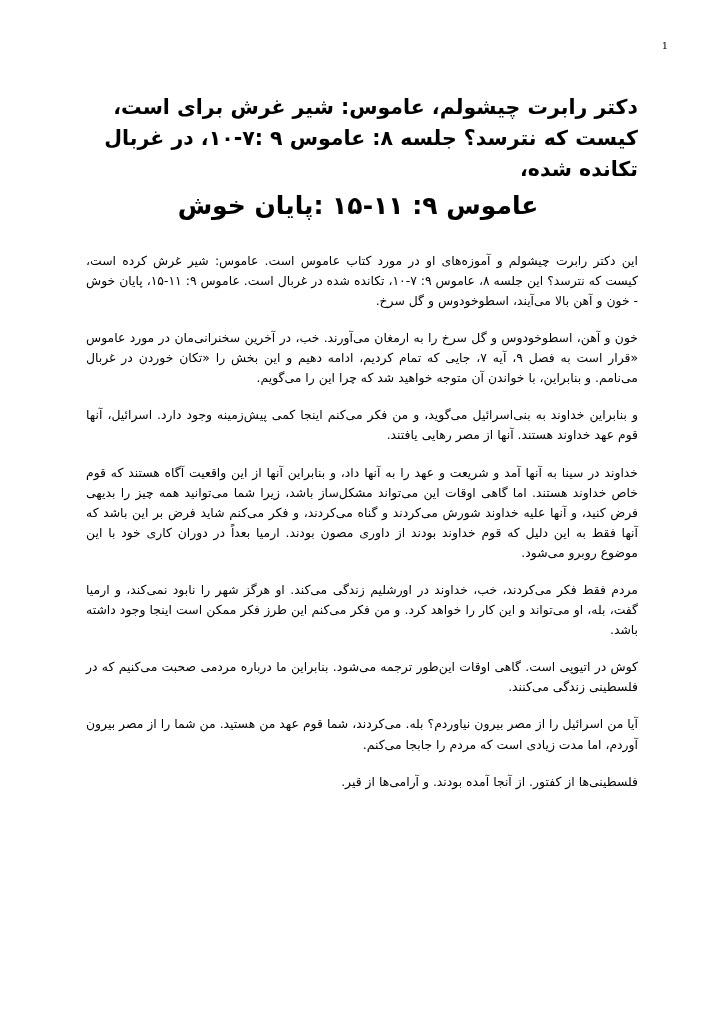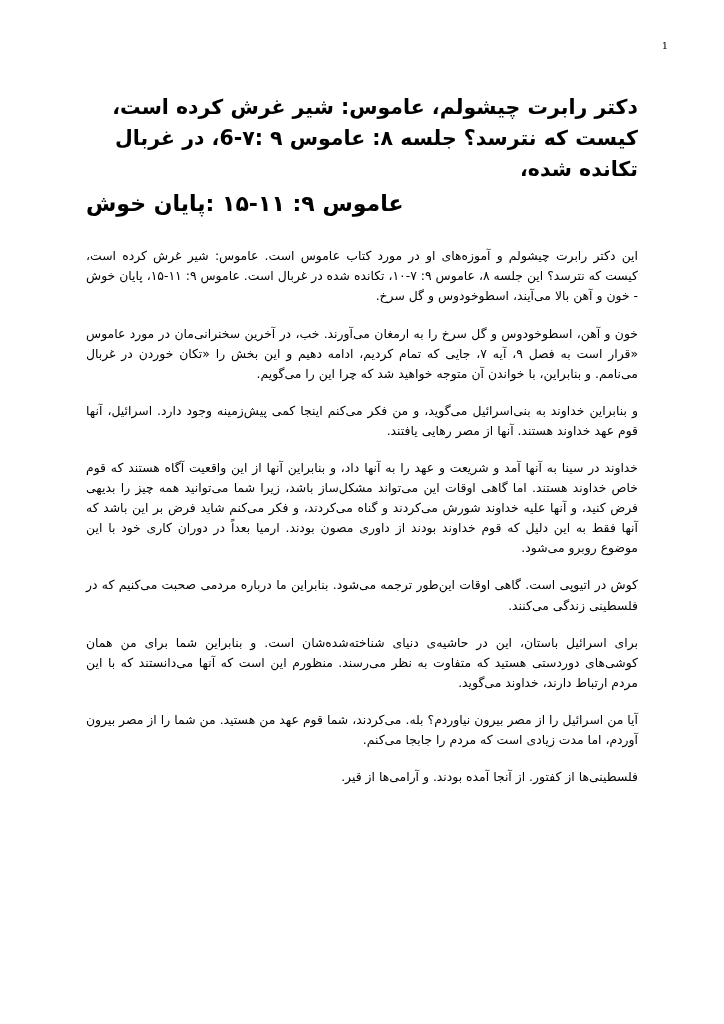--- a/index.html
+++ b/index.html
@@ -43,25 +43,25 @@
     margin: 0;
     font-size: 20.5px;
     font-weight: bold;
     line-height: 1.5;
     letter-spacing: 0;
     font-family: "DejaVu Sans", "Liberation Sans", sans-serif;
     text-align: right;
   }
   h2.doc-subtitle {
     margin: 3px 8px 0 0;
-    font-size: 22px;
+    font-size: 25px;
     font-weight: bold;
     line-height: 1.5;
     font-family: "DejaVu Sans", "Liberation Sans", sans-serif;
-    text-align: left;
+    text-align: center;
   }
   .body-text {
     margin-top: 26px;
   }
   p.para {
     margin: 16px 0 17px 0;
     font-size: 12.4px;
     line-height: 1.62;
     text-align: justify;
     text-justify: inter-word;
@@ -74,31 +74,31 @@
 </head>
 <body>
 
 <div class="page">
 
   <div class="page-number">1</div>
 
   <div class="content">
 
     <h1 class="doc-title">
-      <span>دکتر رابرت چیشولم، عاموس: شیر غرش کرده است،</span><br>
-      <span>کیست که نترسد؟ جلسه ۸: عاموس ۹ :۷-6، در غربال تکانده شده،</span>
+      <span>دکتر رابرت چیشولم، عاموس: شیر غرش برای است،</span><br>
+      <span>کیست که نترسد؟ جلسه ۸: عاموس ۹ :۷-۱۰، در غربال تکانده شده،</span>
     </h1>
 
     <h2 class="doc-subtitle">عاموس ۹: ۱۱-۱۵ :پایان خوش</h2>
 
     <div class="body-text">
       <p class="para">این دکتر رابرت چیشولم و آموزه‌های او در مورد کتاب عاموس است. عاموس: شیر غرش کرده است، کیست که نترسد؟ این جلسه ۸، عاموس ۹: ۷-۱۰، تکانده شده در غربال است. عاموس ۹: ۱۱-۱۵، پایان خوش - خون و آهن بالا می‌آیند، اسطوخودوس و گل سرخ.</p>
       <p class="para">خون و آهن، اسطوخودوس و گل سرخ را به ارمغان می‌آورند. خب، در آخرین سخنرانی‌مان در مورد عاموس «قرار است به فصل ۹، آیه ۷، جایی که تمام کردیم، ادامه دهیم و این بخش را «تکان خوردن در غربال می‌نامم. و بنابراین، با خواندن آن متوجه خواهید شد که چرا این را می‌گویم.</p>
       <p class="para">و بنابراین خداوند به بنی‌اسرائیل می‌گوید، و من فکر می‌کنم اینجا کمی پیش‌زمینه وجود دارد. اسرائیل، آنها قوم عهد خداوند هستند. آنها از مصر رهایی یافتند.</p>
       <p class="para">خداوند در سینا به آنها آمد و شریعت و عهد را به آنها داد، و بنابراین آنها از این واقعیت آگاه هستند که قوم خاص خداوند هستند. اما گاهی اوقات این می‌تواند مشکل‌ساز باشد، زیرا شما می‌توانید همه چیز را بدیهی فرض کنید، و آنها علیه خداوند شورش می‌کردند و گناه می‌کردند، و فکر می‌کنم شاید فرض بر این باشد که آنها فقط به این دلیل که قوم خداوند بودند از داوری مصون بودند. ارمیا بعداً در دوران کاری خود با این موضوع روبرو می‌شود.</p>
+      <p class="para">مردم فقط فکر می‌کردند، خب، خداوند در اورشلیم زندگی می‌کند. او هرگز شهر را نابود نمی‌کند، و ارمیا گفت، بله، او می‌تواند و این کار را خواهد کرد. و من فکر می‌کنم این طرز فکر ممکن است اینجا وجود داشته باشد.</p>
       <p class="para">کوش در اتیوپی است. گاهی اوقات این‌طور ترجمه می‌شود. بنابراین ما درباره مردمی صحبت می‌کنیم که در فلسطینی زندگی می‌کنند.</p>
-      <p class="para">برای اسرائیل باستان، این در حاشیه‌ی دنیای شناخته‌شده‌شان است. و بنابراین شما برای من همان کوشی‌های دوردستی هستید که متفاوت به نظر می‌رسند. منظورم این است که آنها می‌دانستند که با این مردم ارتباط دارند، خداوند می‌گوید.</p>
       <p class="para">آیا من اسرائیل را از مصر بیرون نیاوردم؟ بله. می‌کردند، شما قوم عهد من هستید. من شما را از مصر بیرون آوردم، اما مدت زیادی است که مردم را جابجا می‌کنم.</p>
       <p class="para">فلسطینی‌ها از کفتور. از آنجا آمده بودند. و آرامی‌ها از قیر.</p>
     </div>
 
   </div>
 </div>
 
 </body></html>

